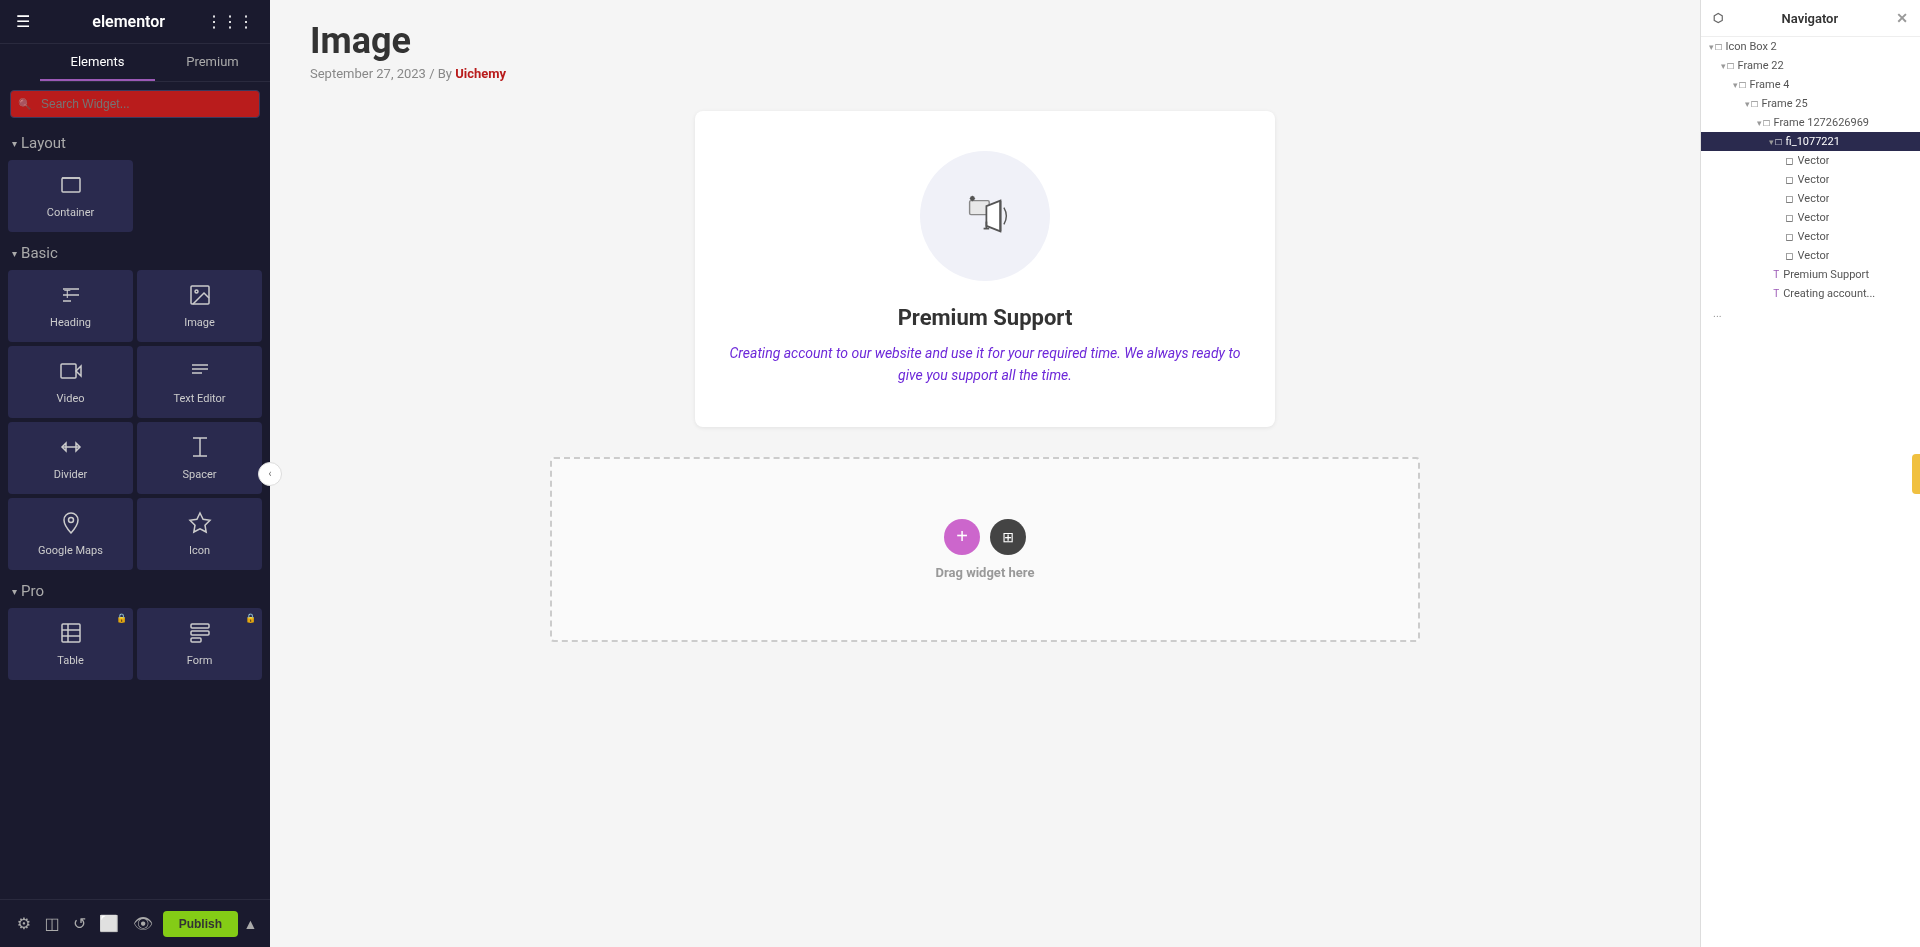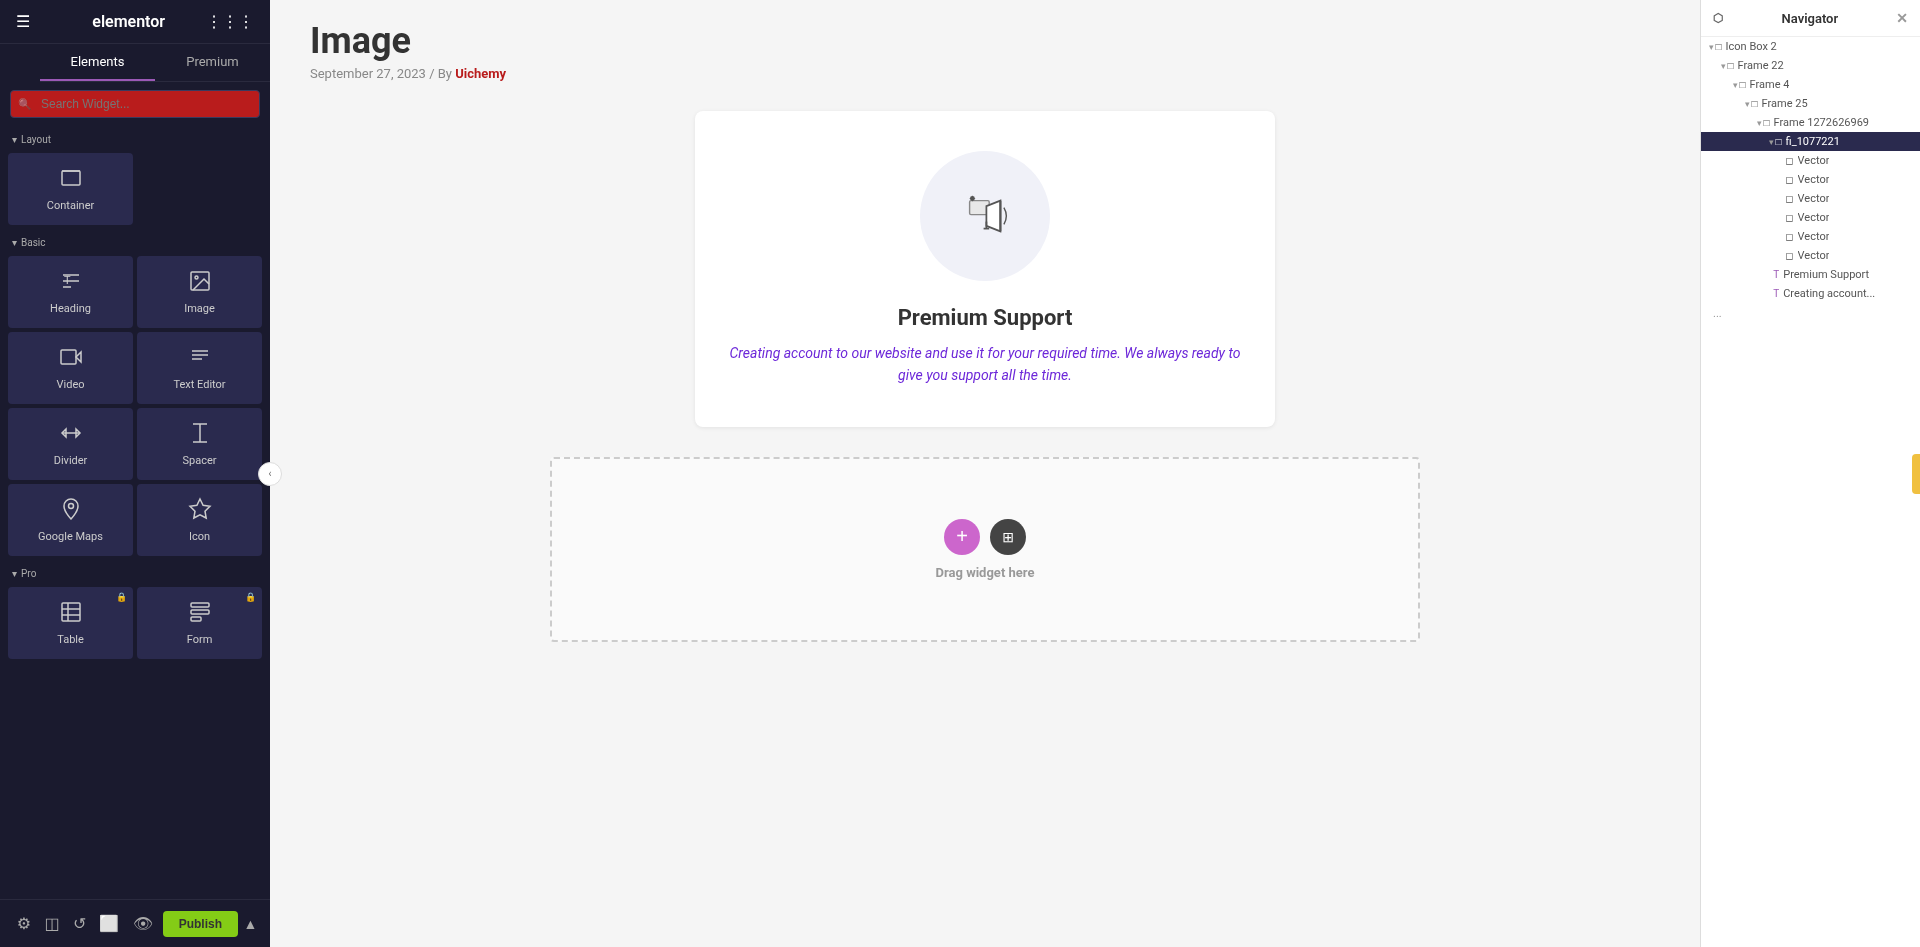--- a/index.html
+++ b/index.html
@@ -67,21 +67,21 @@
       content: '🔍';
       position: absolute;
       left: 8px;
       top: 50%;
       transform: translateY(-50%);
       font-size: 11px;
       opacity: 0.5;
     }
     .section-label {
       padding: 8px 12px 4px;
-      font-size: 10px;
+      font-size: 15px;
       color: #aaa;
       display: flex;
       align-items: center;
       gap: 4px;
     }
     .section-label::before {
       content: '▾';
       font-size: 10px;
     }
     .widgets-grid {

